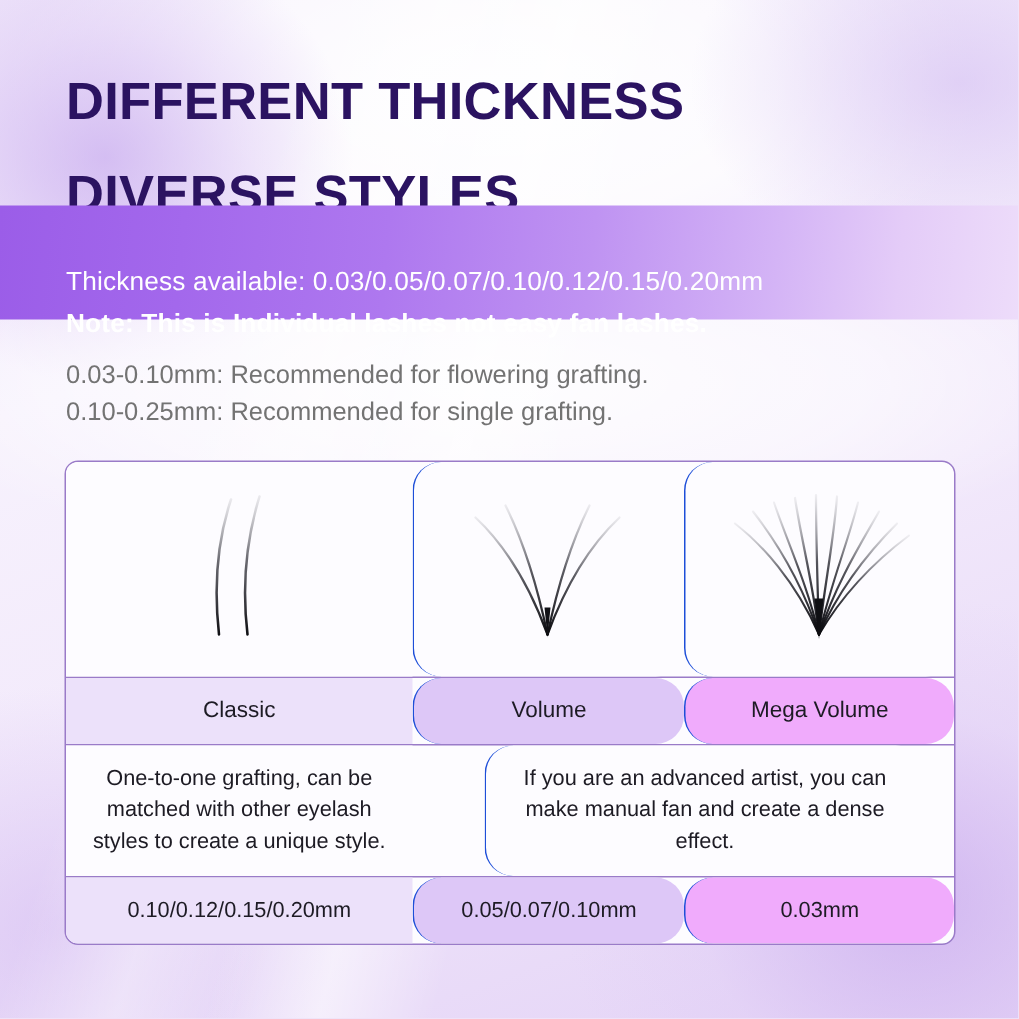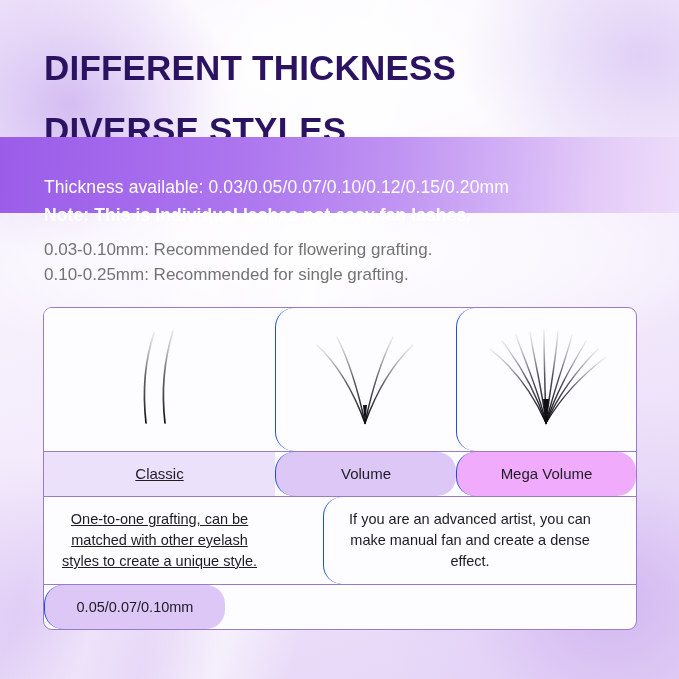--- a/index.html
+++ b/index.html
@@ -165,21 +165,21 @@
     box-sizing: border-box;
     display: flex;
     align-items: center;
     justify-content: center;
     text-align: center;
     color: #1d1b24;
     font-size: 14.5px;
     line-height: 20px;
     padding: 0 10px;
   }
-  .col-1 { width: 231px; text-decoration: underline; }
+  .col-1 { width: 231px; }
   .col-2 { width: 181px; }
   .col-3 { width: 180px; }
   .col-23 { width: 293px; }
 
   .cell-div { border-left: 1px solid #1d4ed8; border-radius: 19px; }
 
   .tint-0 { background: #fdfcff; }
   .tint-1 { background: #ece1fa; }
   .tint-2 { background: #ddc7f7; }
   .tint-3 { background: #f0abfc; }
@@ -308,19 +308,25 @@
     <div class="trow row-desc">
       <div class="tcell col-1 tint-0">
         <span class="desc-text">One-to-one grafting, can be matched with other eyelash styles to create a unique style.</span>
       </div>
       <div class="tcell col-23 tint-0 cell-div">
         <span class="desc-text">If you are an advanced artist, you can make manual fan and create a dense effect.</span>
       </div>
     </div>
 
     <div class="trow row-spec">
+      <div class="tcell col-1 tint-1">
+        <span class="spec-text">0.10/0.12/0.15/0.20mm</span>
+      </div>
       <div class="tcell col-2 tint-2 cell-div">
         <span class="spec-text">0.05/0.07/0.10mm</span>
       </div>
+      <div class="tcell col-3 tint-3 cell-div">
+        <span class="spec-text">0.03mm</span>
+      </div>
     </div>
 
   </div>
 </div>
 
 </body></html>

